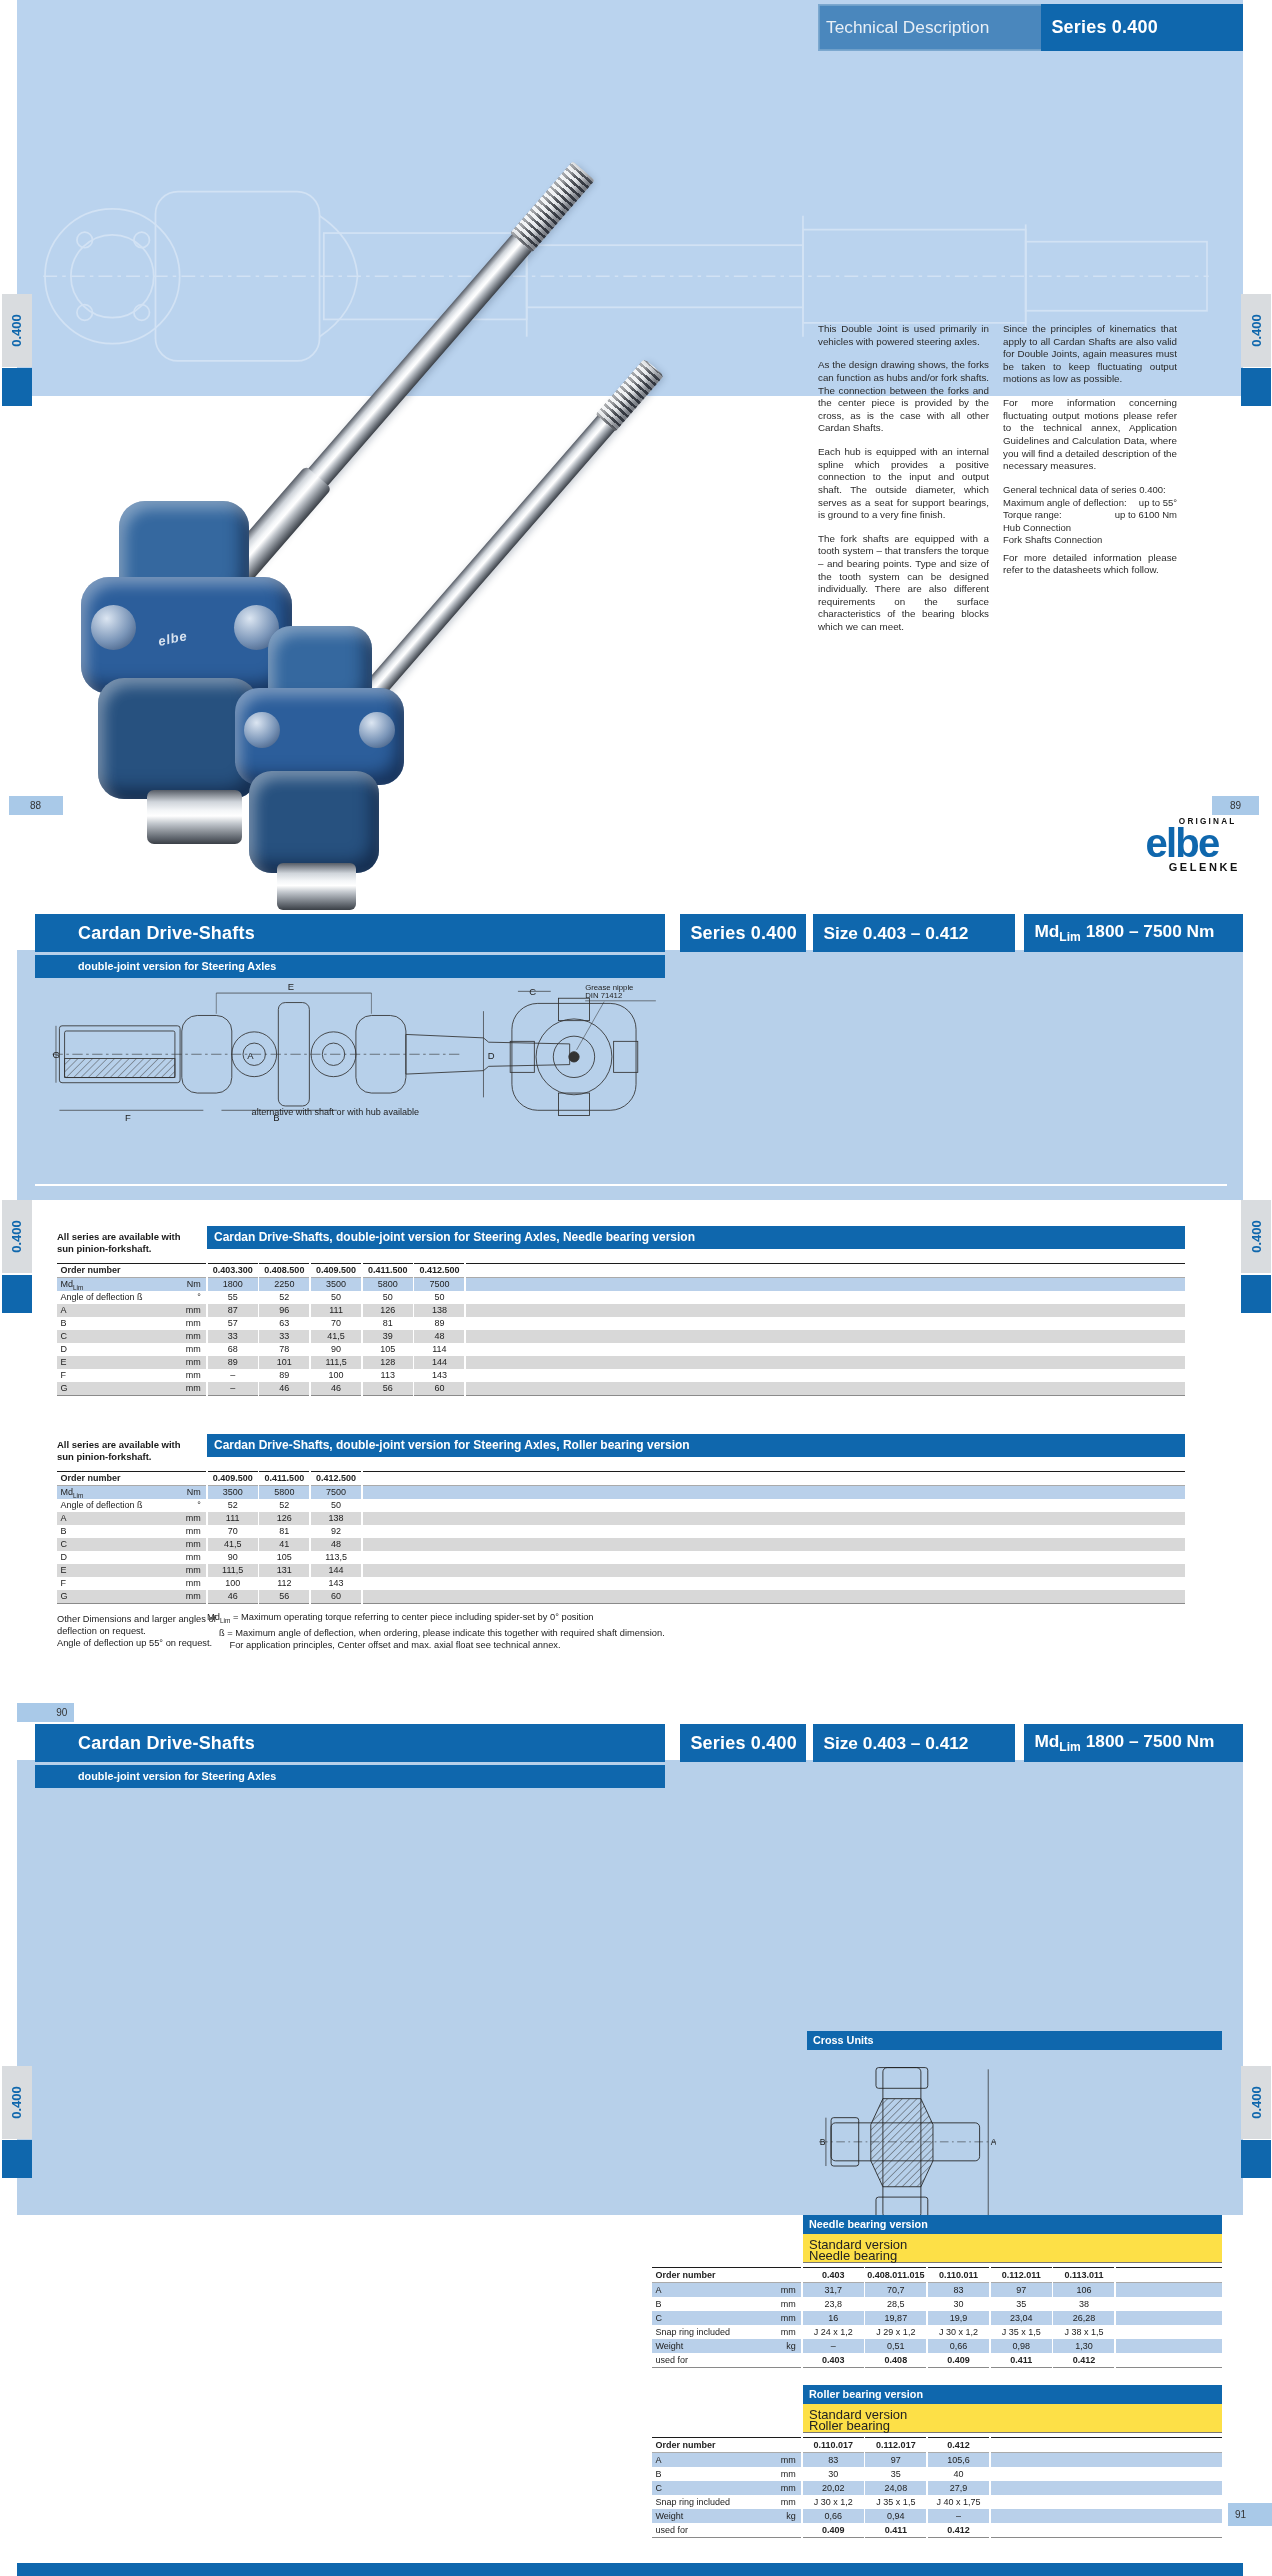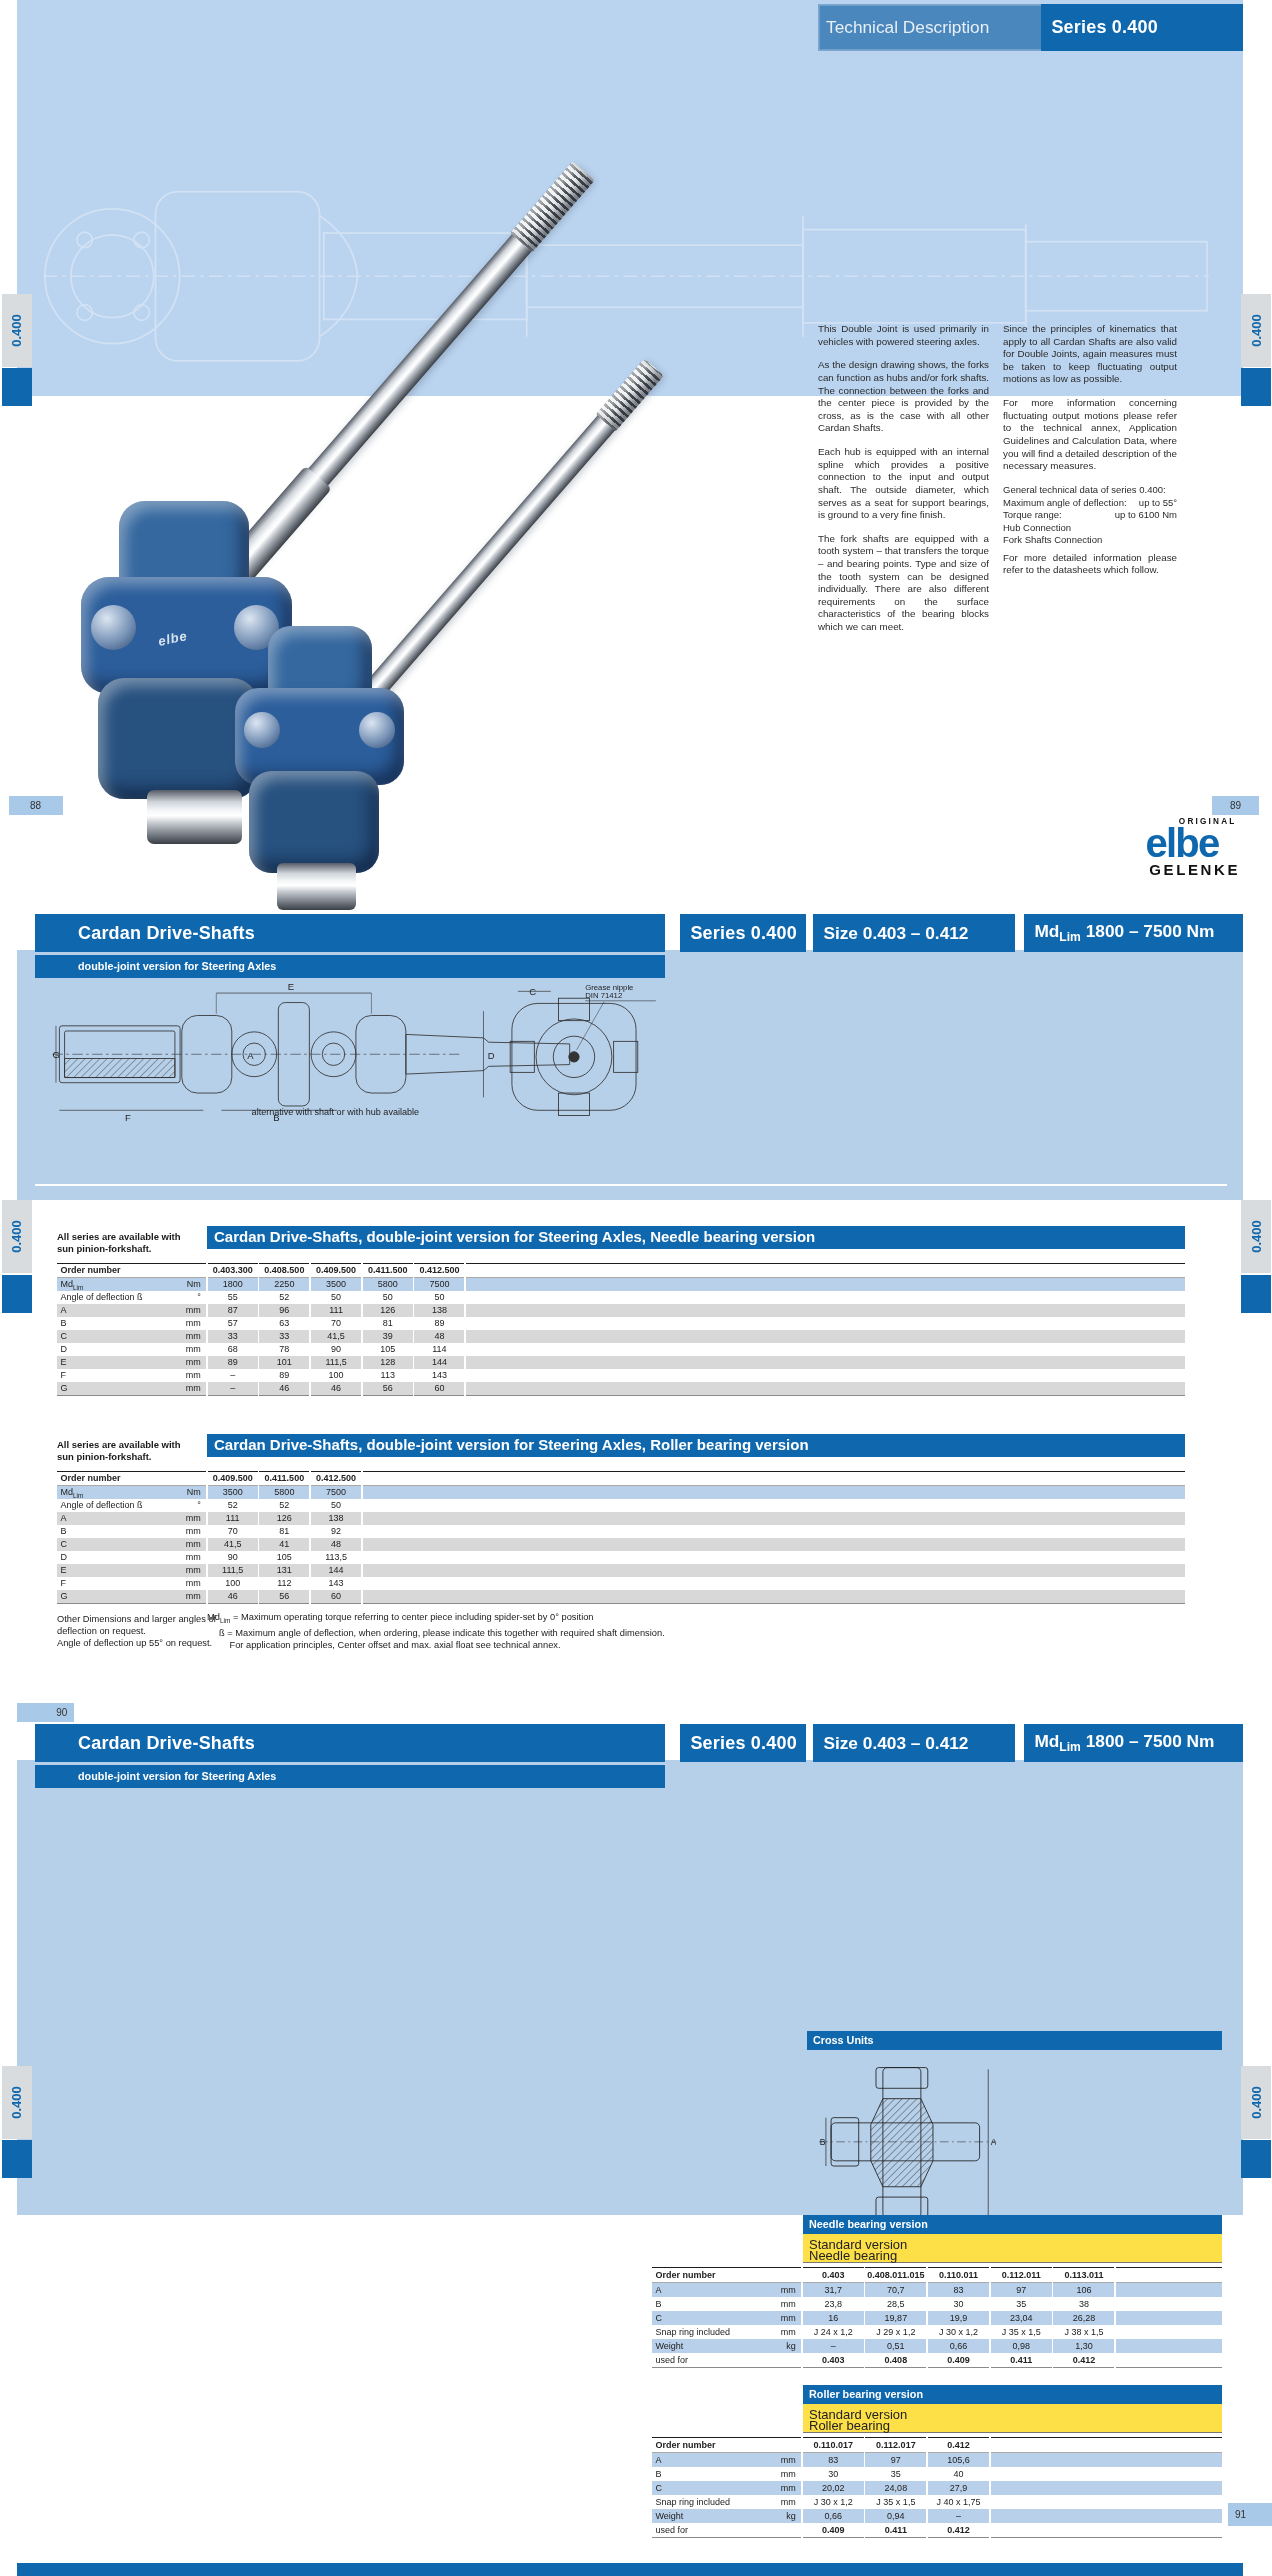--- a/index.html
+++ b/index.html
@@ -29,24 +29,24 @@
 
   
   .txtcol{font-size:9.8px;line-height:12.6px;text-align:justify;color:#2b2b2b;}
   .txtcol p{margin:0 0 11.2px 0;}
   .kv{display:flex;justify-content:space-between;white-space:nowrap;font-size:9.5px;}
   .kvplain{font-size:9.5px;}
 
   
   .logo-top{font-size:8.2px;font-weight:bold;letter-spacing:2.2px;color:#111;text-align:right;padding-right:3.5px;}
   .logo-main{font-size:40px;line-height:35px;font-weight:bold;letter-spacing:-1.7px;color:#0f67ad;text-align:center;}
-  .logo-bot{font-size:15px;font-weight:bold;letter-spacing:2.6px;color:#111;text-align:right;}
-
-  
-  .ttitle{background:#0f67ad;color:#fff;font-weight:bold;font-size:15px;height:22.5px;line-height:22.5px;padding-left:7px;}
+  .logo-bot{font-size:11px;font-weight:bold;letter-spacing:2.6px;color:#111;text-align:right;}
+
+  
+  .ttitle{background:#0f67ad;color:#fff;font-weight:bold;font-size:12px;height:22.5px;line-height:22.5px;padding-left:7px;}
   .sidenote{font-size:9.5px;font-weight:bold;line-height:12px;color:#1a1a1a;}
   .ctable{display:grid;column-gap:1.7px;}
   .c{height:13px;line-height:13px;font-size:9px;overflow:hidden;white-space:nowrap;}
   .p3 .c{height:14px;line-height:14px;}
   .c.v{text-align:center;}
   .c.lab{display:flex;justify-content:space-between;padding:0 5.2px 0 3.5px;}
   .c.b, .ord{font-weight:bold;}
   .sh-blue{background:#b9d0ea;}
   .sh-gray{background:#d8d8d8;}
   .rt{border-top:1.7px solid #1c1c1c;}

